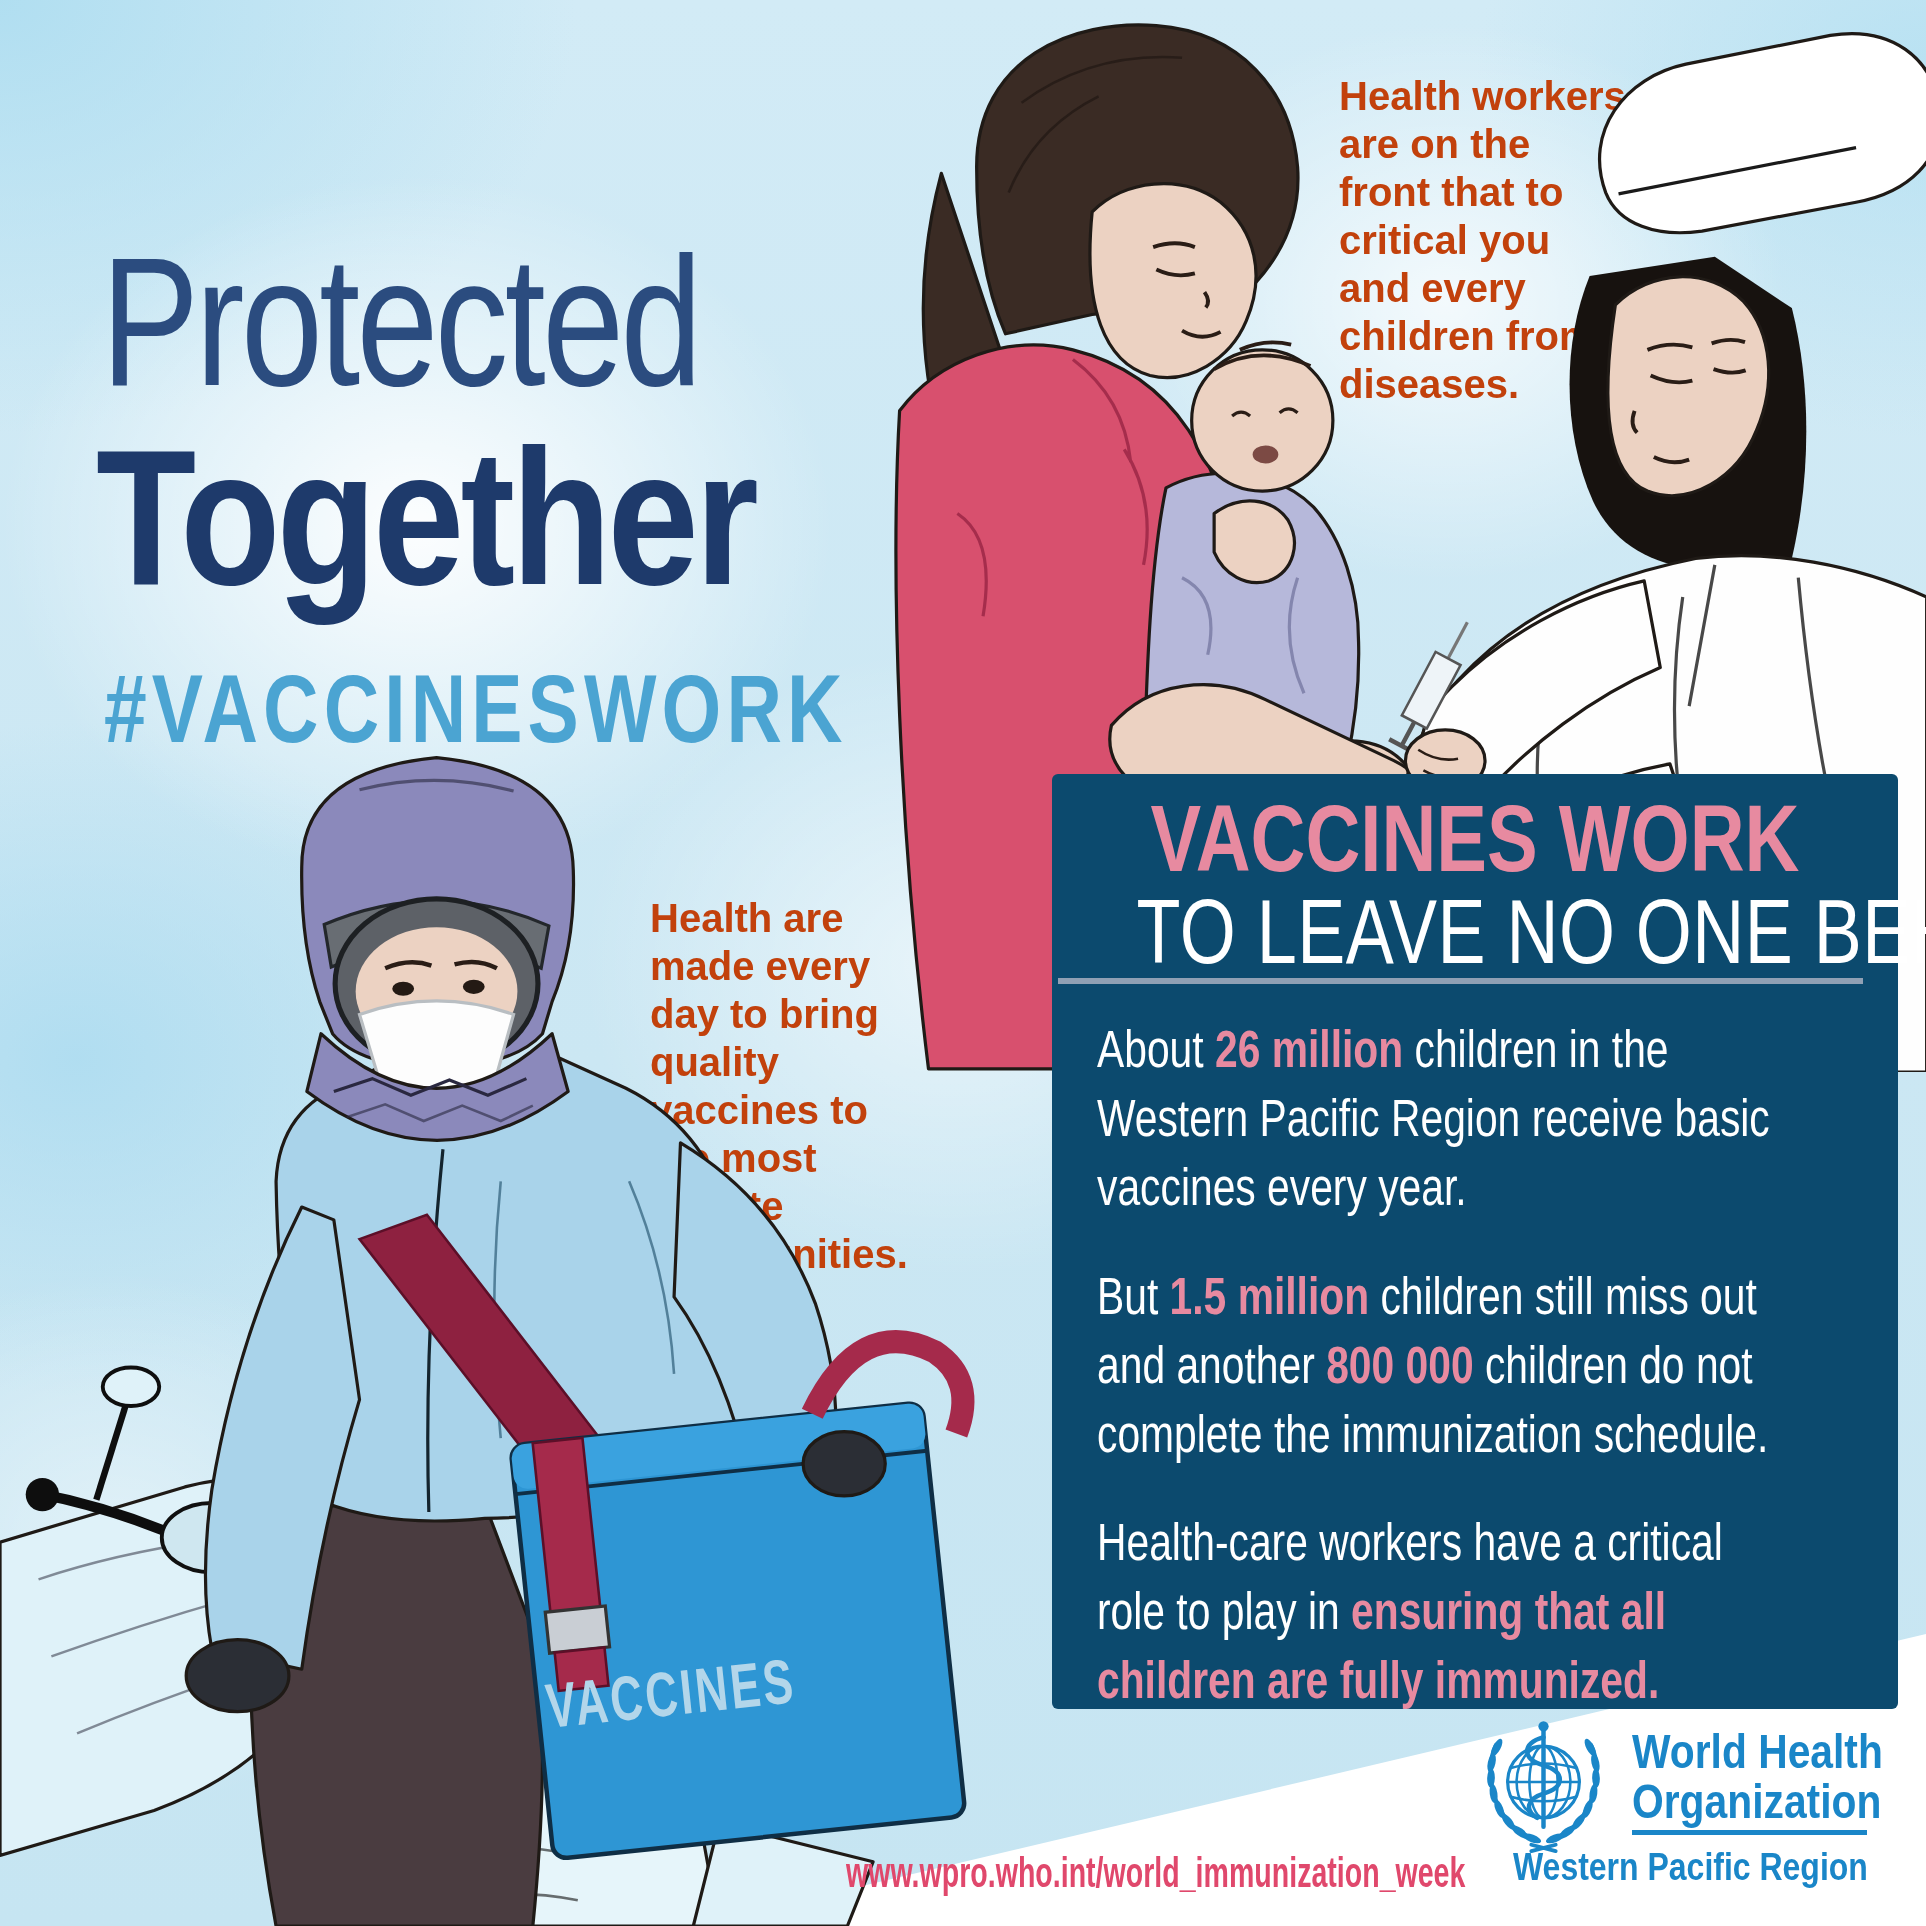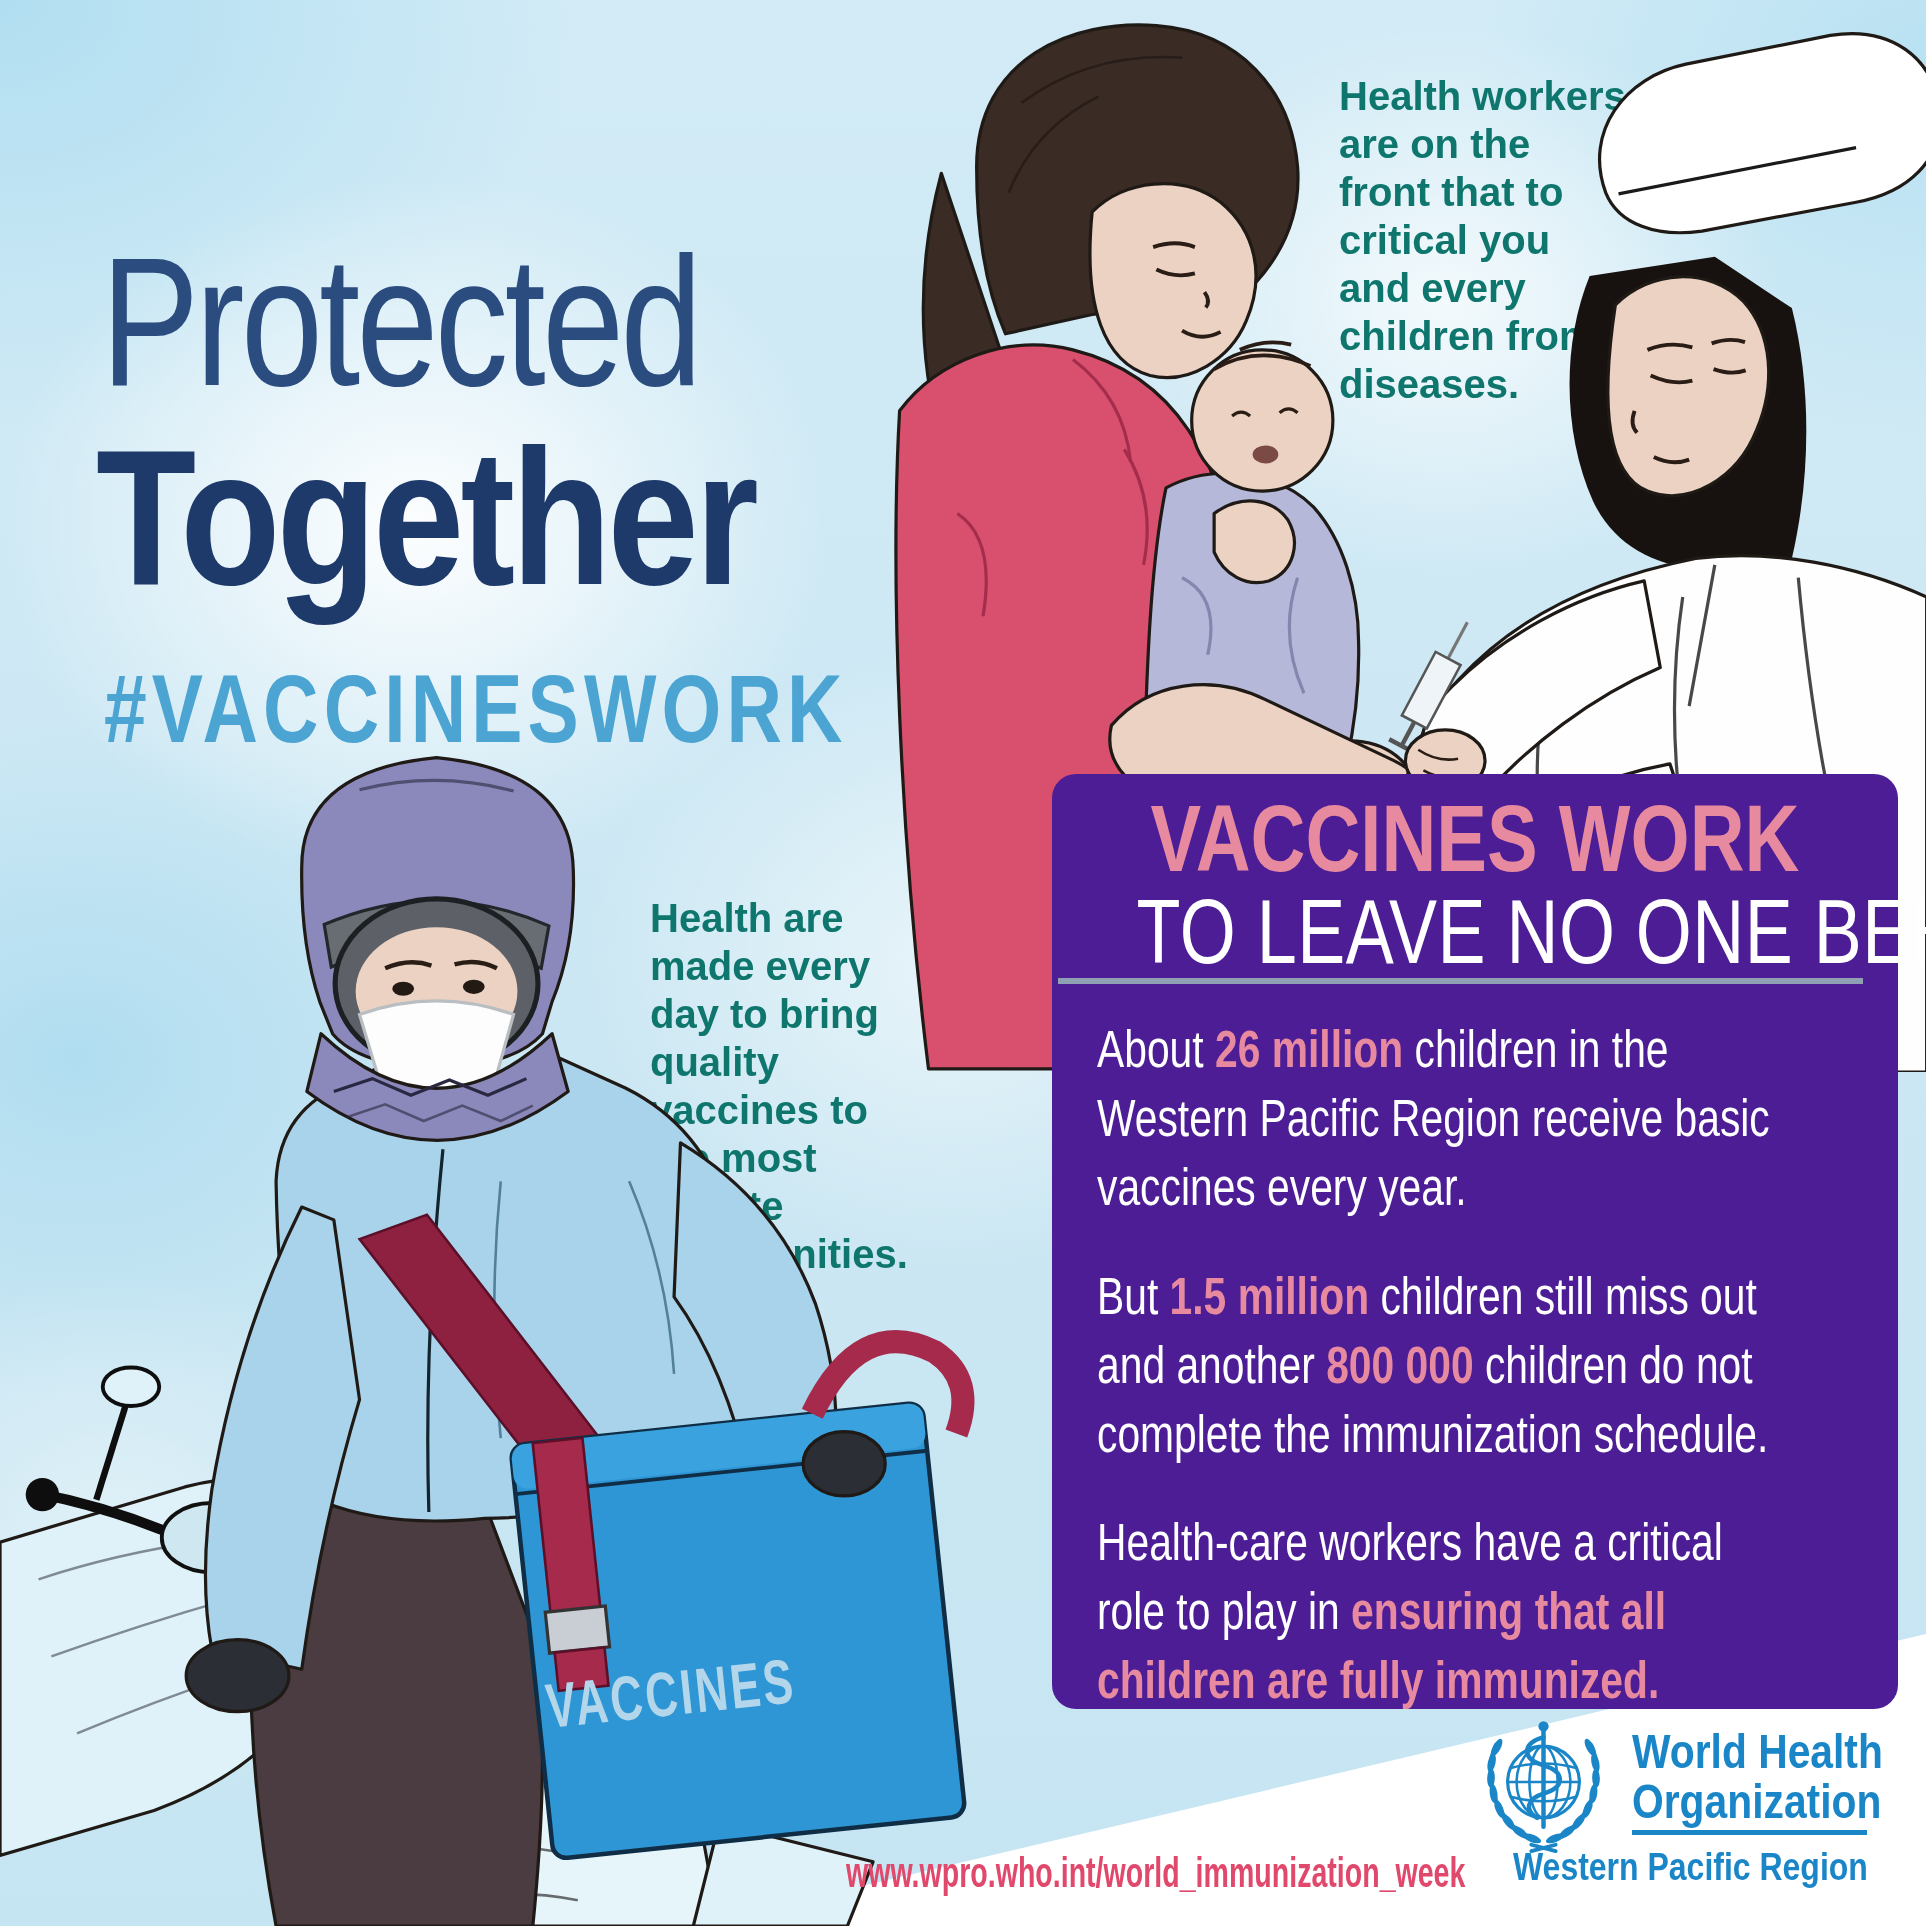--- a/index.html
+++ b/index.html
@@ -23,27 +23,27 @@
   .wedge{
     position:absolute;inset:0;background:#ffffff;
     clip-path:polygon(693px 1926px,1926px 1634px,1926px 1926px);
   }
   
   .hline{position:absolute;line-height:1;white-space:nowrap;transform-origin:left top;}
   .hl1{left:101px;top:229px;font-size:184px;font-weight:400;color:#2b4c7f;letter-spacing:-4.5px;transform:scaleX(.80);}
   .hl2{left:96px;top:421px;font-size:193px;font-weight:700;color:#1e3a6b;letter-spacing:-4.5px;transform:scaleX(.85);}
   .hashtag{left:104px;top:661px;font-size:96px;font-weight:700;color:#4ba4d2;letter-spacing:6.4px;transform:scaleX(.80);}
   
-  .callout{position:absolute;color:#0f766e;font-weight:700;font-size:40px;line-height:48px;white-space:nowrap;}
+  .callout{position:absolute;color:#c2410c;font-weight:700;font-size:40px;line-height:48px;white-space:nowrap;}
   .callout-health{left:1339px;top:72px;}
   .callout-efforts{left:650px;top:894px;}
   
   .panel{
     position:absolute;left:1052px;top:774px;width:846px;height:935px;
-    background:#4c1d95;border-radius:24px;z-index:6;
+    background:#0c4a6e;border-radius:6px;z-index:6;
   }
   .panel-title,.panel-sub{position:absolute;left:0;width:100%;text-align:center;line-height:1;
     transform:scaleX(.80);transform-origin:center top;white-space:nowrap;}
   .panel-title{top:16.7px;font-size:95px;font-weight:700;color:#e78aa0;}
   .panel-sub{top:113px;font-size:90px;font-weight:400;color:#ffffff;letter-spacing:0.6px;}
   .divider{position:absolute;left:6.4px;top:204px;width:805px;height:6.4px;background:#90a0b4;}
   .p{position:absolute;left:45px;color:#ffffff;font-size:51px;font-weight:400;line-height:69px;
      transform:scaleX(.80);transform-origin:left top;}
   .pline{white-space:nowrap;}
   .hl{color:#e78aa0;font-weight:700;}

